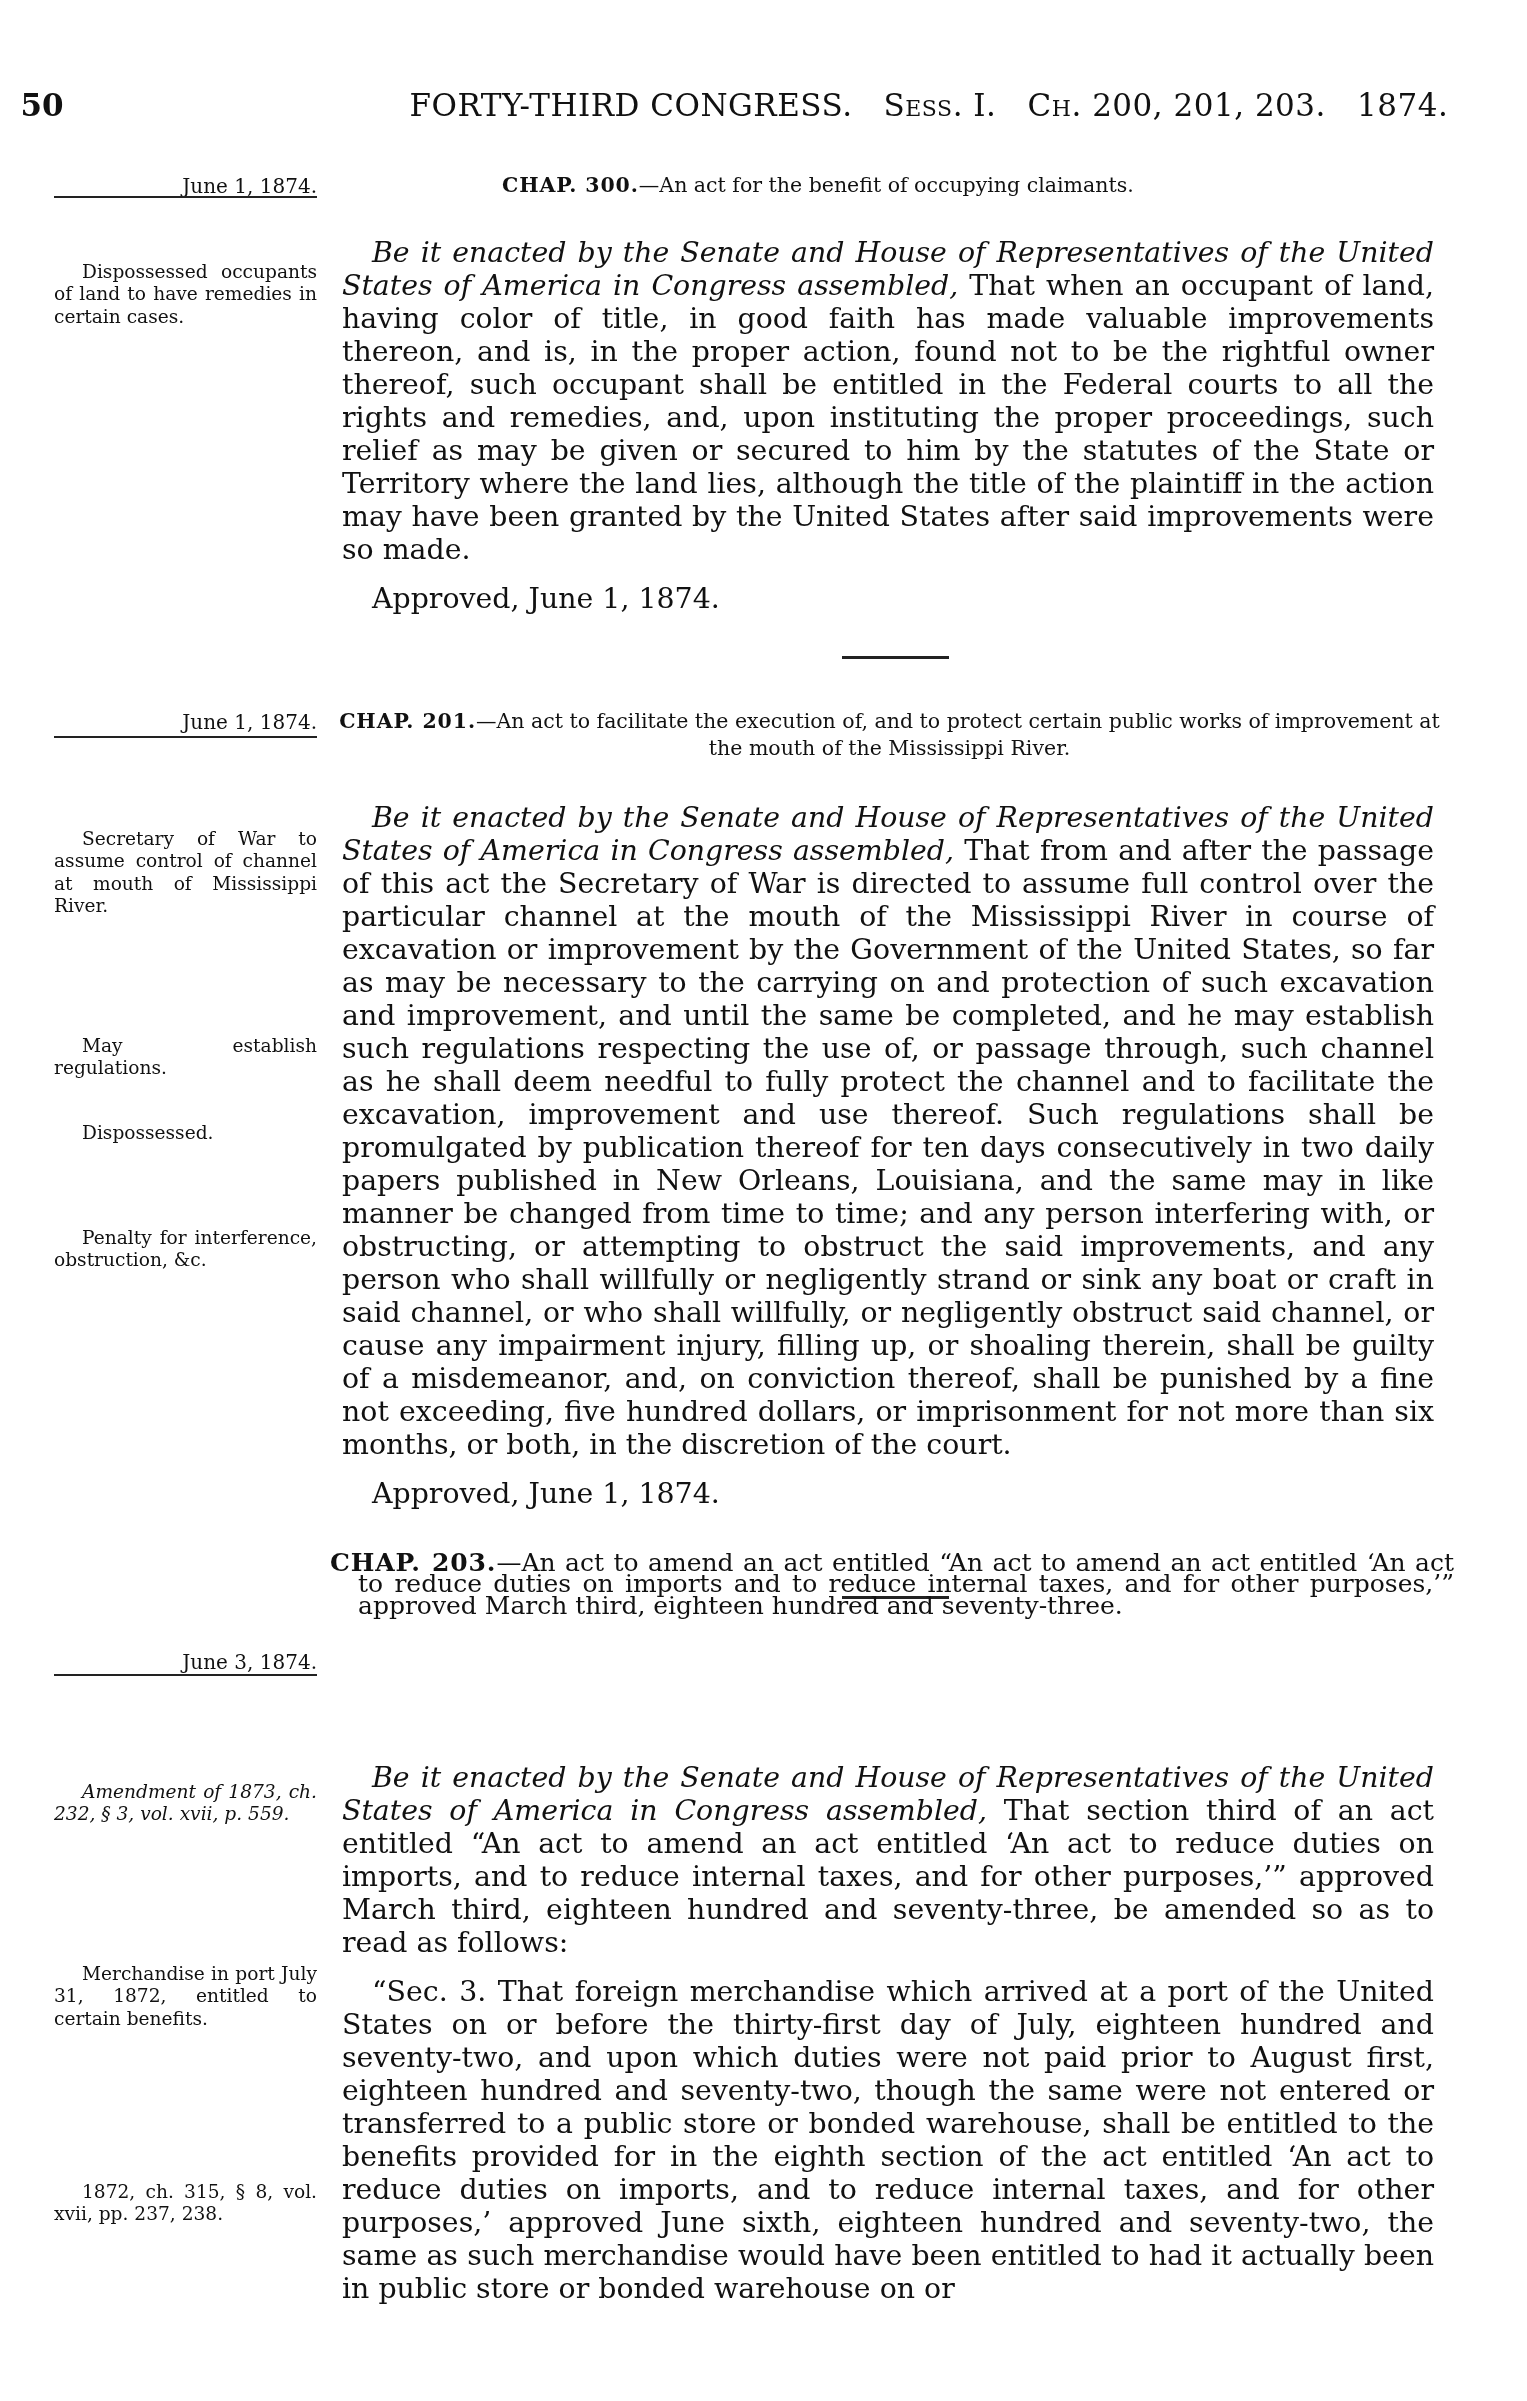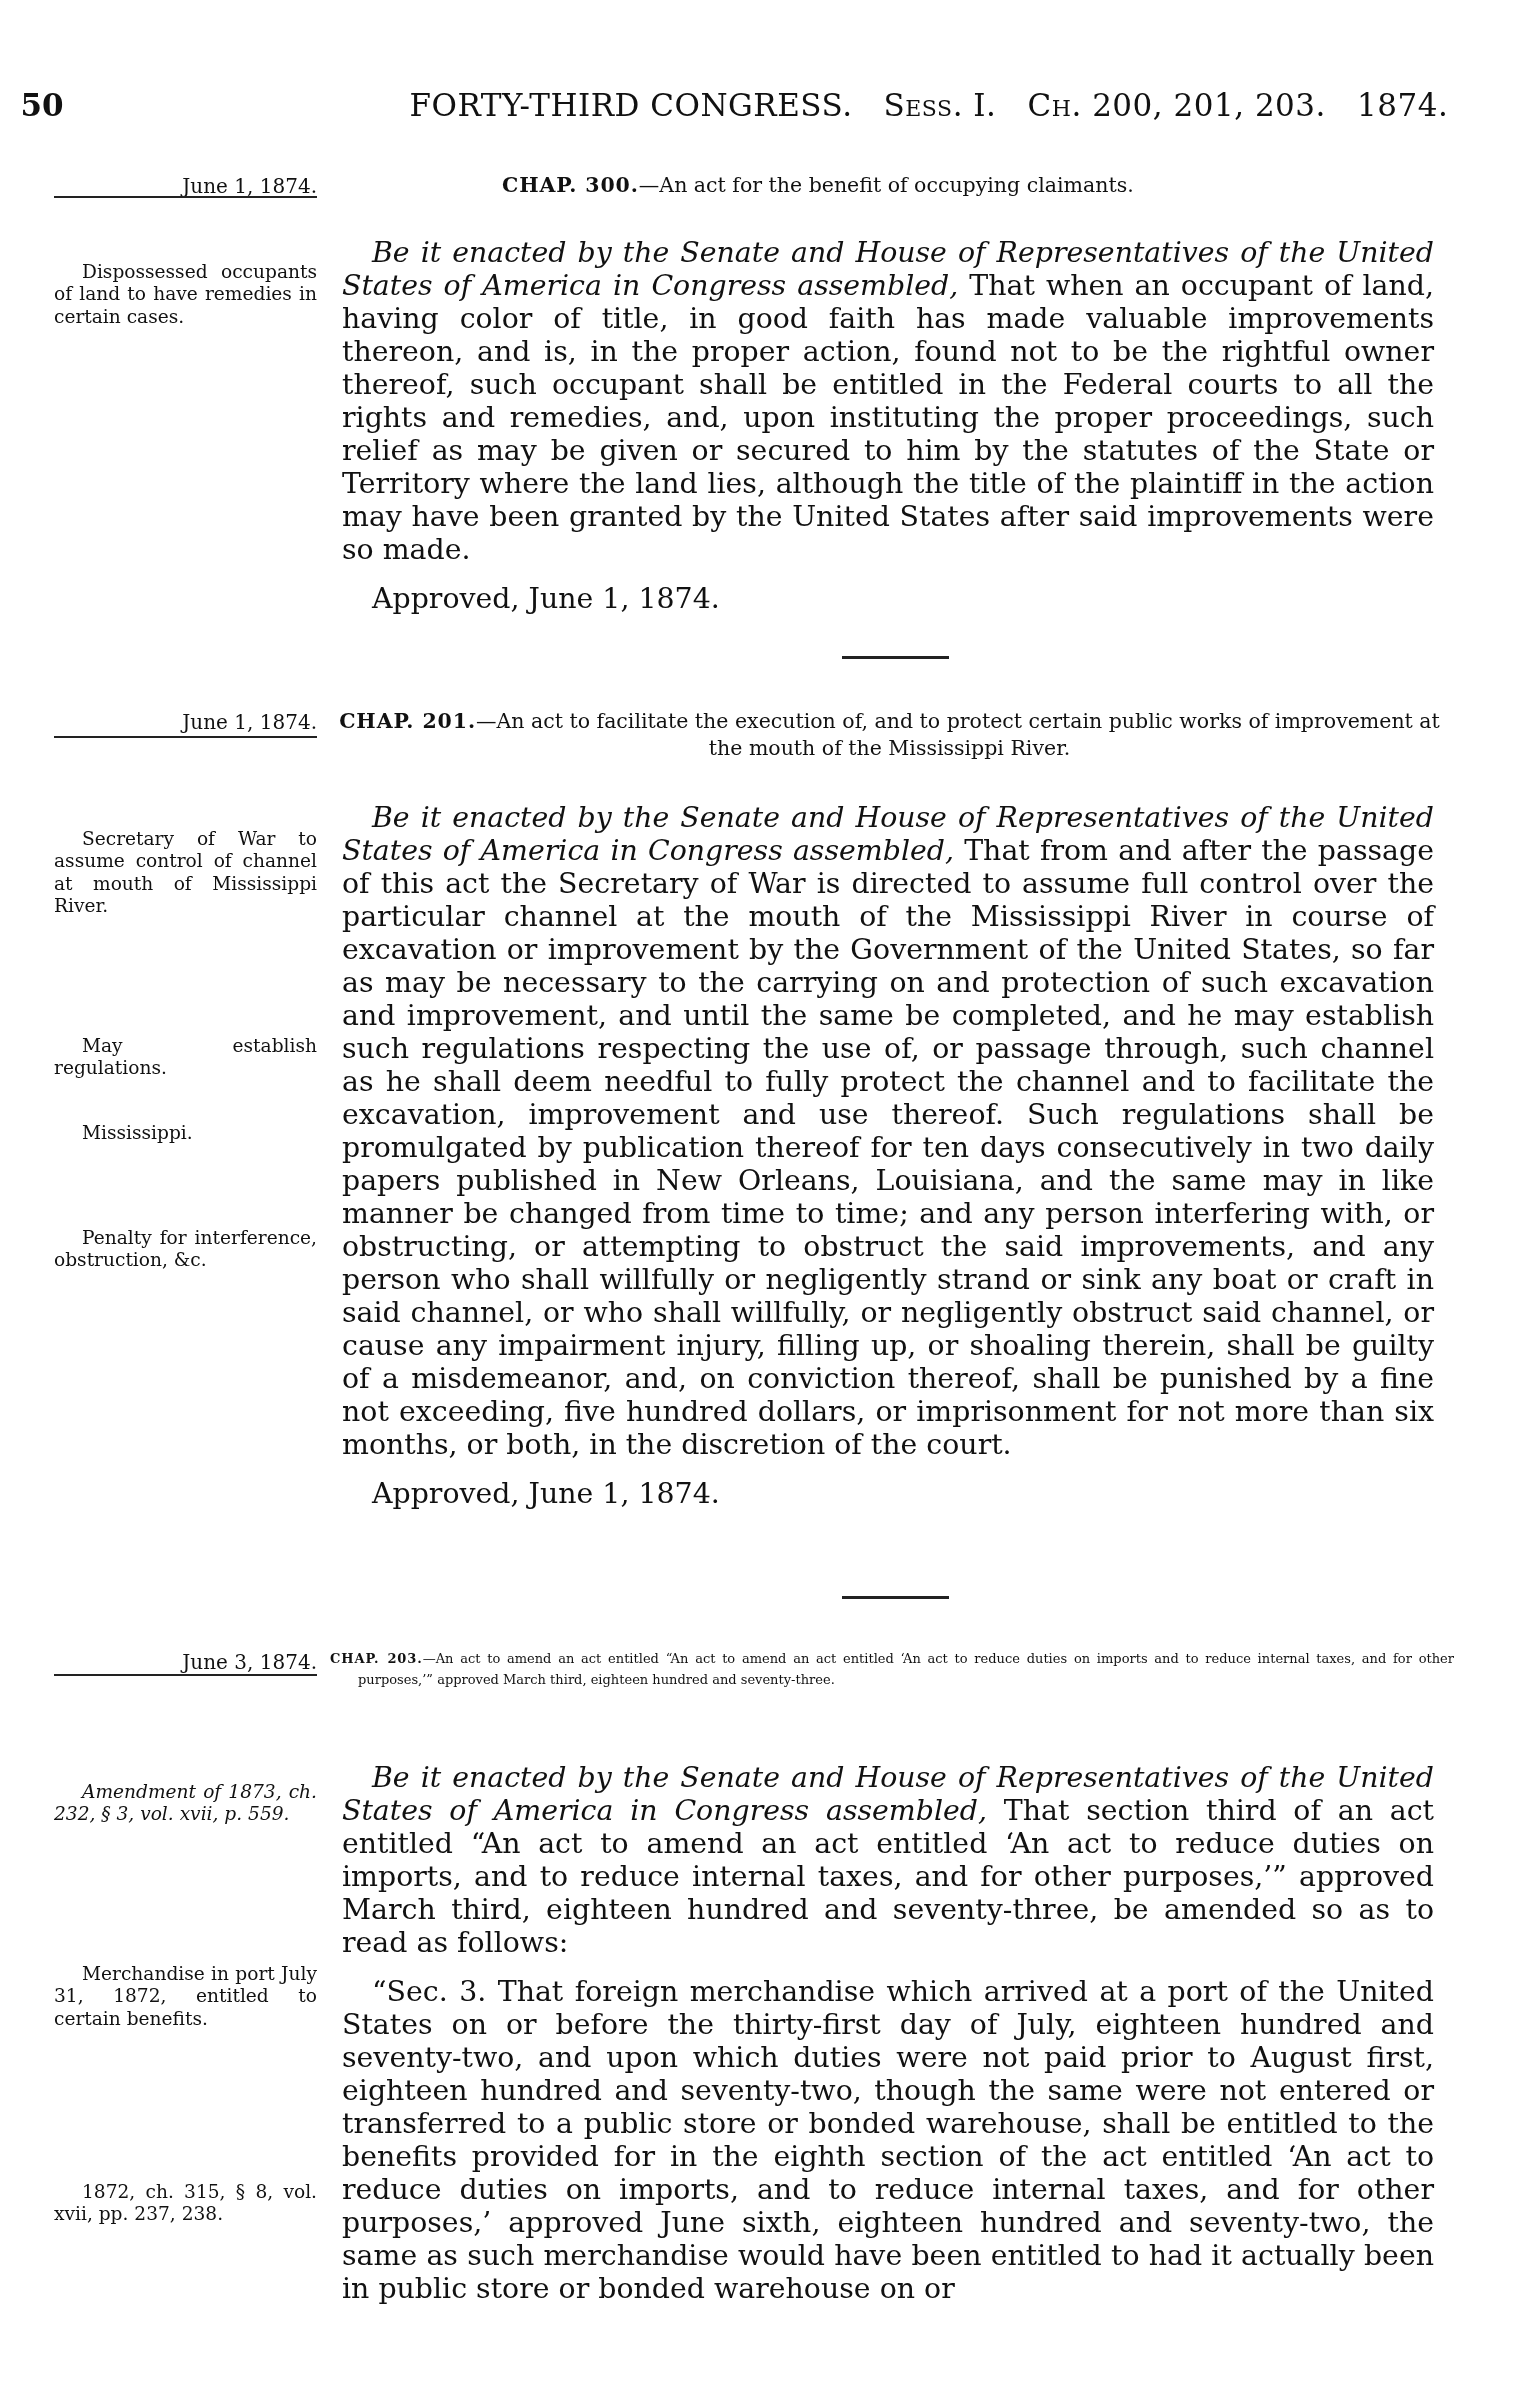--- a/index.html
+++ b/index.html
@@ -91,38 +91,38 @@
       <span class="chap-label">CHAP. 201.</span><span>—An act to facilitate the execution of, and to protect certain public works of improvement at the mouth of the Mississippi River.</span>
     </div>
 
     <div class="margin-note" style="top:828px;">
       <span class="ind">Secretary of War to assume control of channel at mouth of Mississippi River.</span>
     </div>
     <div class="margin-note" style="top:1035px;">
       <span class="ind">May establish regulations.</span>
     </div>
     <div class="margin-note" style="top:1122px;">
-      <span class="ind">Mississippi.</span>
+      <span class="ind">Dispossessed.</span>
     </div>
     <div class="margin-note" style="top:1227px;">
       <span class="ind">Penalty for interference, obstruction, &amp;c.</span>
     </div>
 
     <div class="body-text" style="top:785px;">
       <p class="para"><span class="enact">Be it enacted by the Senate and House of Representatives of the United States of America in Congress assembled,</span> <span>That from and after the passage of this act the Secretary of War is directed to assume full control over the particular channel at the mouth of the Mississippi River in course of excavation or improvement by the Government of the United States, so far as may be necessary to the carrying on and protection of such excavation and improvement, and until the same be completed, and he may establish such regulations respecting the use of, or passage through, such channel as he shall deem needful to fully protect the channel and to facilitate the excavation, improvement and use thereof. Such regulations shall be promulgated by publication thereof for ten days consecutively in two daily papers published in New Orleans, Louisiana, and the same may in like manner be changed from time to time; and any person interfering with, or obstructing, or attempting to obstruct the said improvements, and any person who shall willfully or negligently strand or sink any boat or craft in said channel, or who shall willfully, or negligently obstruct said channel, or cause any impairment injury, filling up, or shoaling therein, shall be guilty of a misdemeanor, and, on conviction thereof, shall be punished by a fine not exceeding, five hundred dollars, or imprisonment for not more than six months, or both, in the discretion of the court.</span></p>
       <p class="approved">Approved, June 1, 1874.</p>
     </div>
   </section>
 
   <div class="sep-rule" style="top:1596px;"></div>
 
   <section class="chapter">
     <div class="date-col" style="top:1648px;">June 3, 1874.</div>
     <div class="date-rule" style="top:1674px;"></div>
-    <div class="chap-title indent-hang" style="top:1648px; left:330px; width:1096px; font-size:13px; line-height:21.4px;">
+    <div class="chap-title indent-hang" style="top:1552px; left:330px; width:1096px; font-size:25px; line-height:21.4px;">
       <span class="chap-label">CHAP. 203.</span><span>—An act to amend an act entitled “An act to amend an act entitled ‘An act to reduce duties on imports and to reduce internal taxes, and for other purposes,’” approved March third, eighteen hundred and seventy-three.</span>
     </div>
 
     <div class="margin-note" style="top:1781px;font-style:italic;">
       <span class="ind">Amendment of 1873, ch. 232, § 3, vol. xvii, p. 559.</span>
     </div>
     <div class="margin-note" style="top:1963px;">
       <span class="ind">Merchandise in port July 31, 1872, entitled to certain benefits.</span>
     </div>
     <div class="margin-note" style="top:2181px;">

